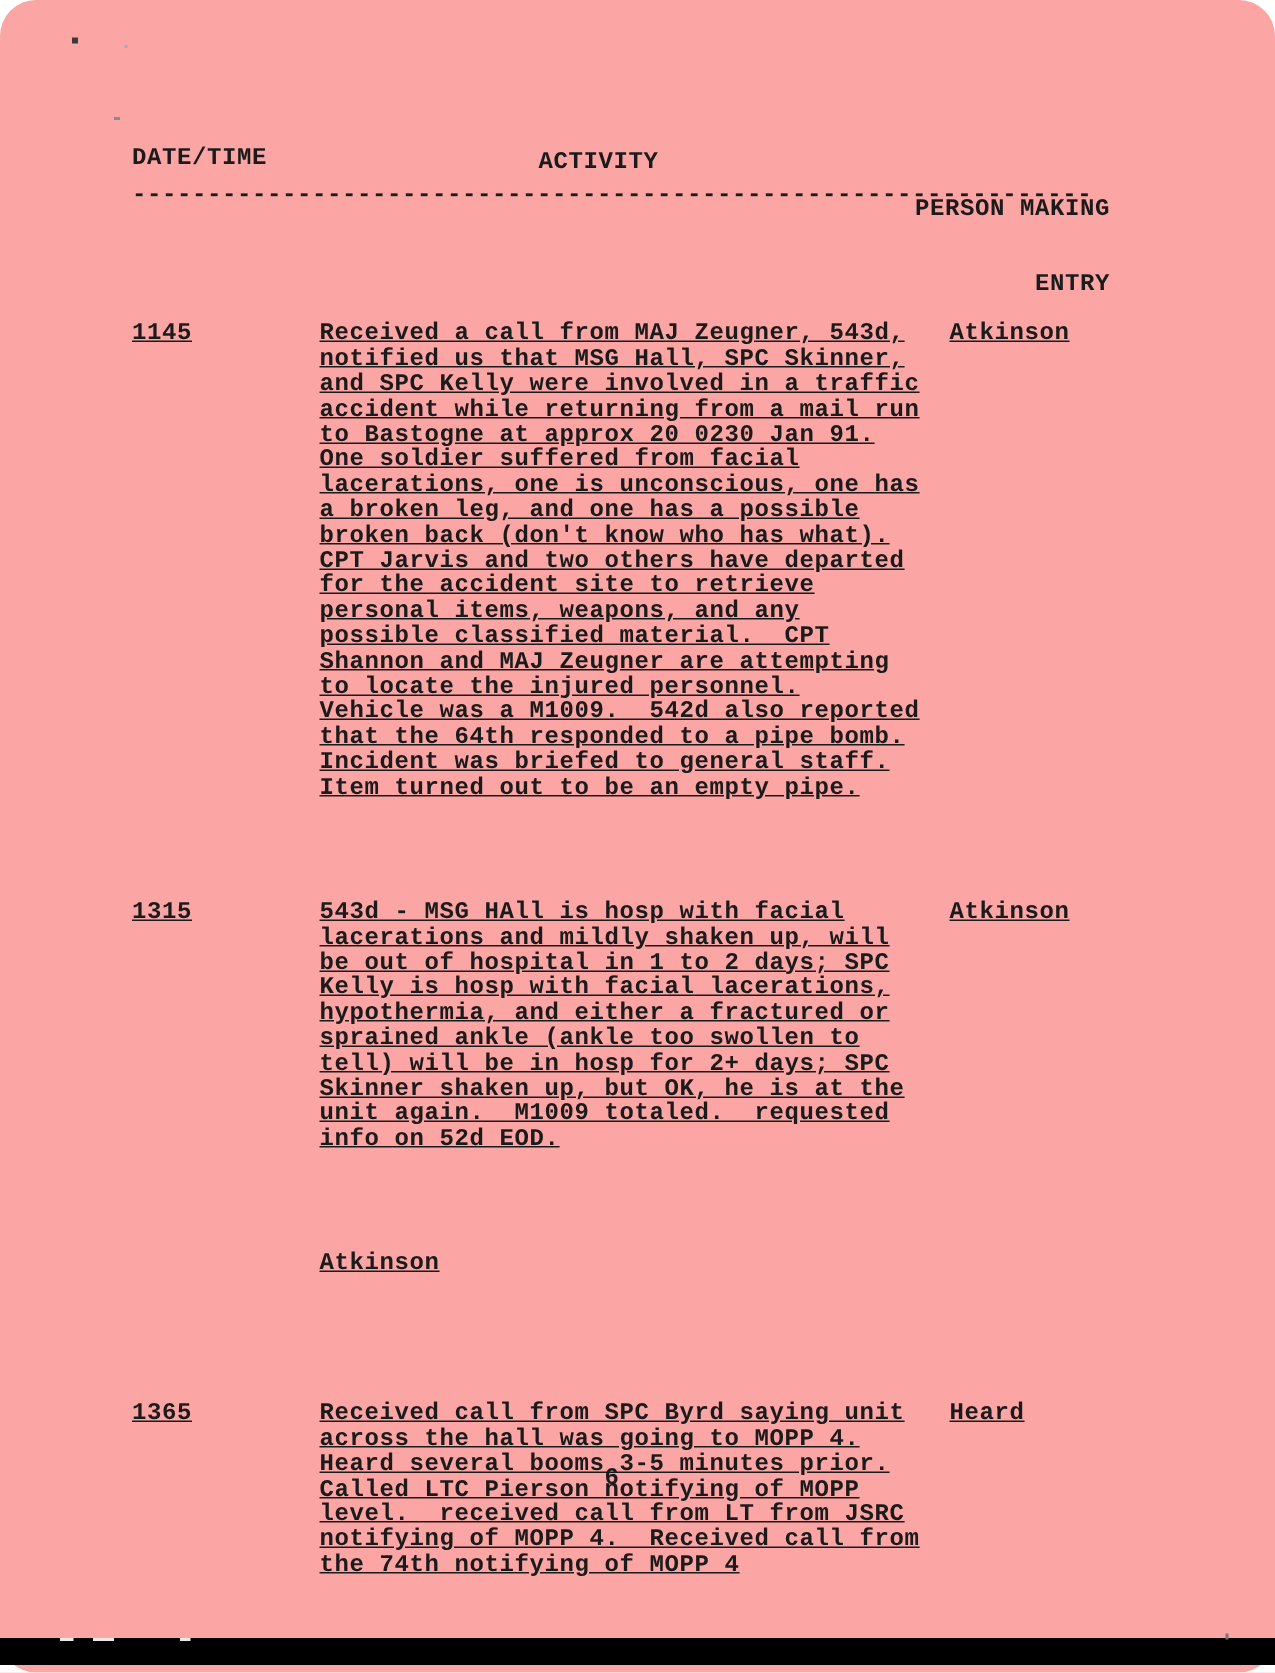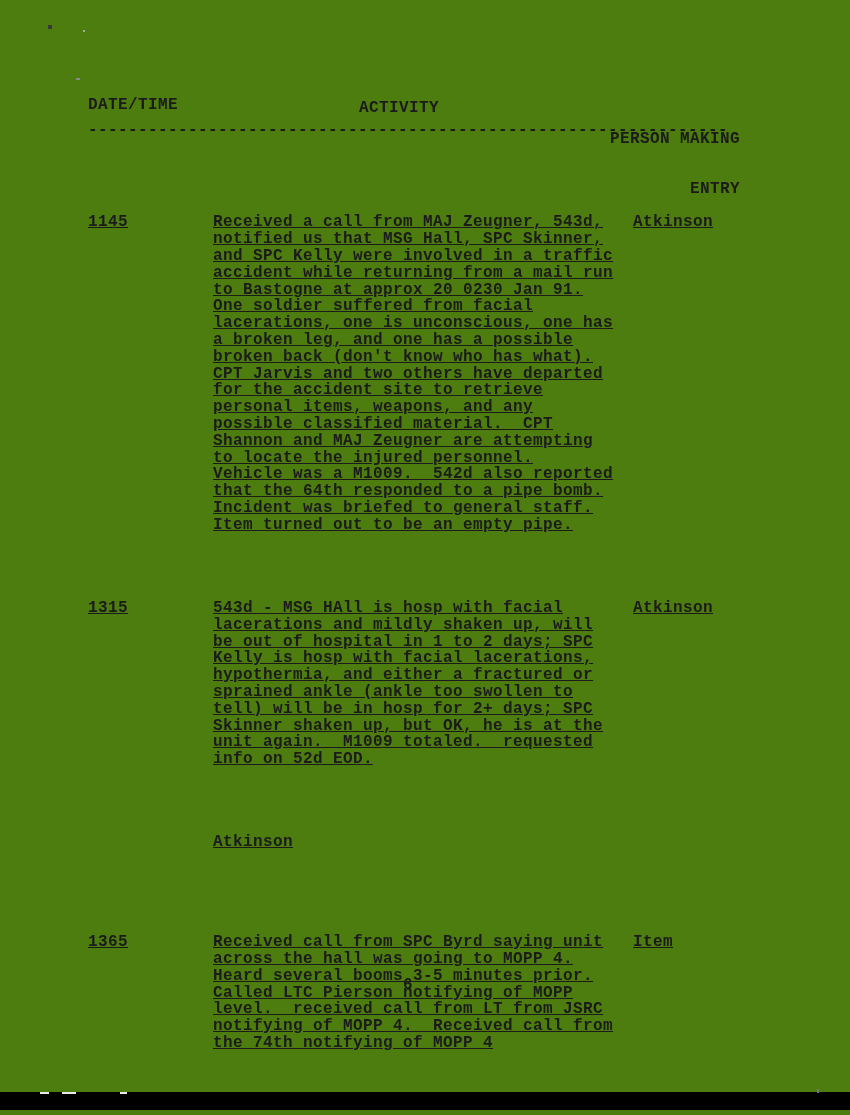--- a/index.html
+++ b/index.html
@@ -12,21 +12,22 @@
     height: 1115px;
     position: relative;
     overflow: hidden;
     font-family: "Liberation Mono", "DejaVu Sans Mono", monospace;
     font-weight: 700;
     color: #1b1b1b;
   }
   .page {
     position: absolute;
     inset: 0;
-    background: #4d7c0f;
+    background: #fca5a5;
+    border-radius: 24px;
   }
   .mono {
     font-size: 16px;
     letter-spacing: 0.4px;
     line-height: 16.8px;
     white-space: pre;
   }
   .h-datetime { position: absolute; left: 88px;  top: 97px; }
   .h-activity { position: absolute; left: 359px; top: 100px; }
   .h-person   { position: absolute; left: 607px; top: 97px; width: 133px; text-align: right; }
@@ -137,21 +138,21 @@
 
     <div class="row">
       <div class="cell">1365</div>
       <div class="cell">Received call from SPC Byrd saying unit
 across the hall was going to MOPP 4.
 Heard several booms 3-5 minutes prior.
 Called LTC Pierson notifying of MOPP
 level.  received call from LT from JSRC
 notifying of MOPP 4.  Received call from
 the 74th notifying of MOPP 4</div>
-      <div class="cell">Item</div>
+      <div class="cell">Heard</div>
     </div>
 
   </div>
 
   <div class="mono page-num">6</div>
 
   <div class="bottom-bar"></div>
   <div class="speck bar-speck-1"></div>
   <div class="speck bar-speck-2"></div>
   <div class="speck bar-speck-3"></div>

